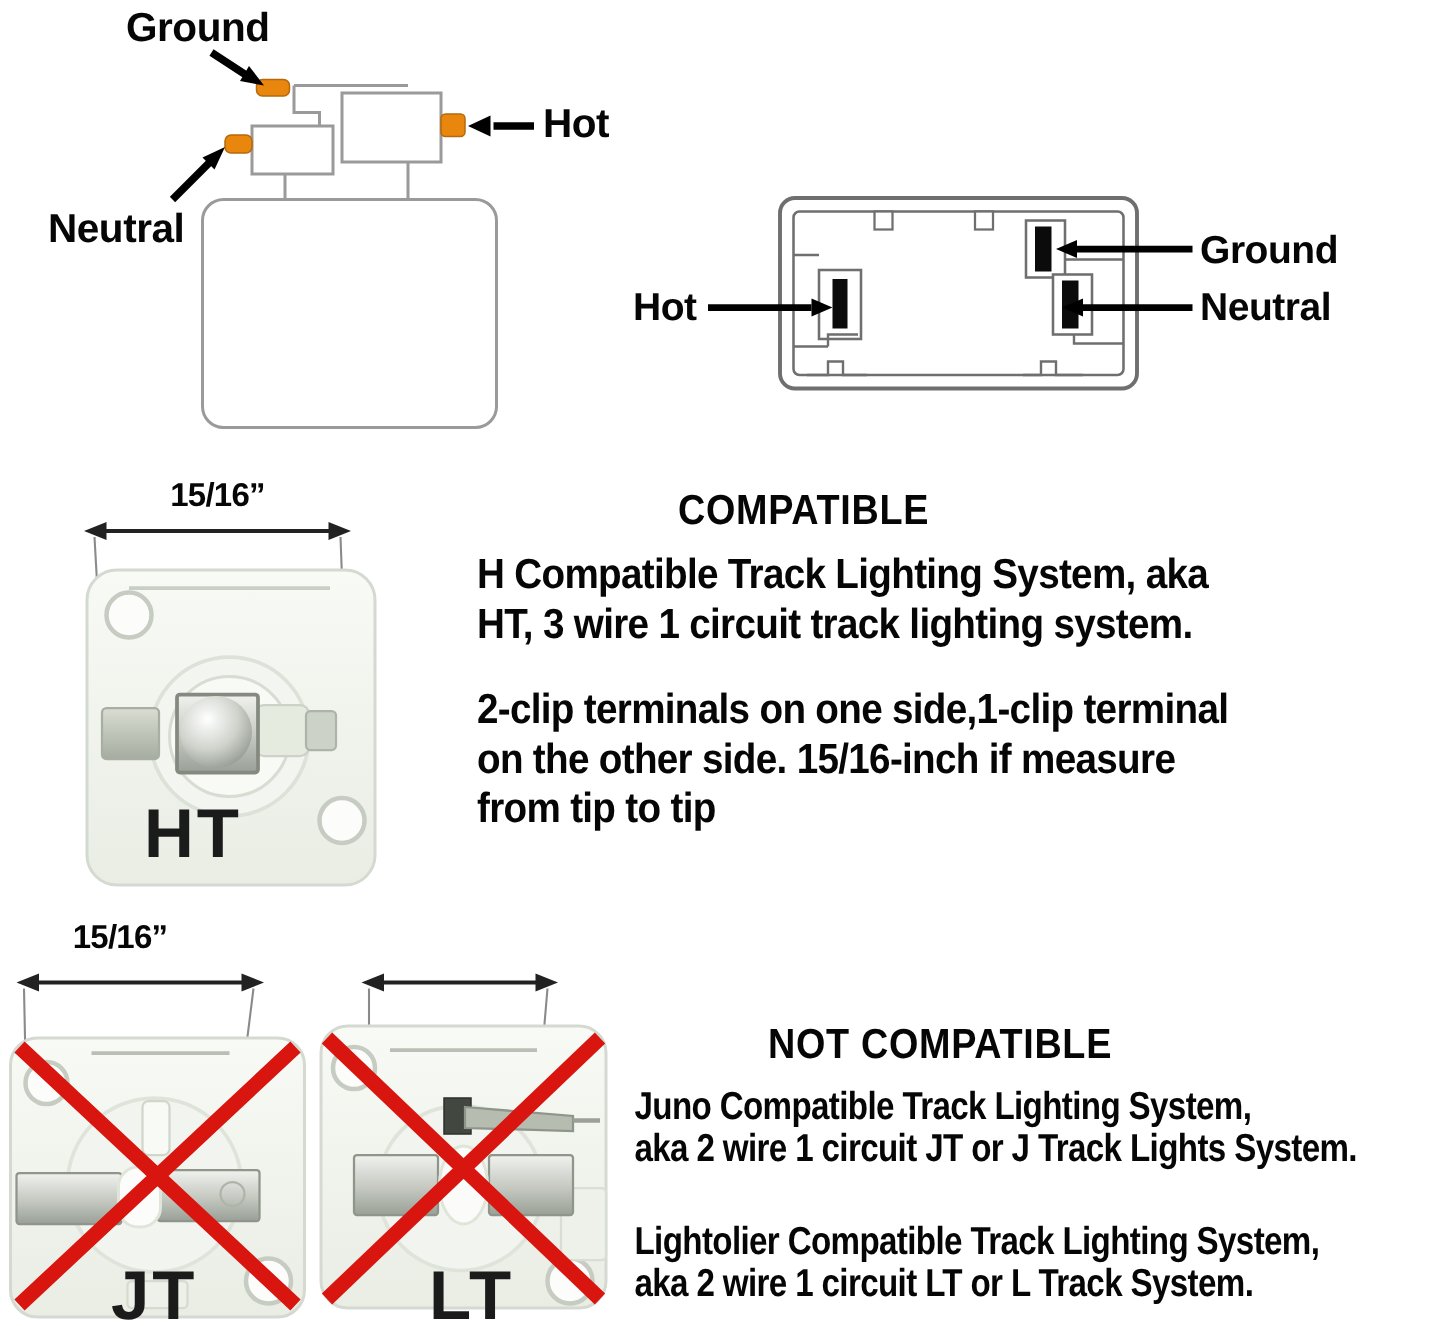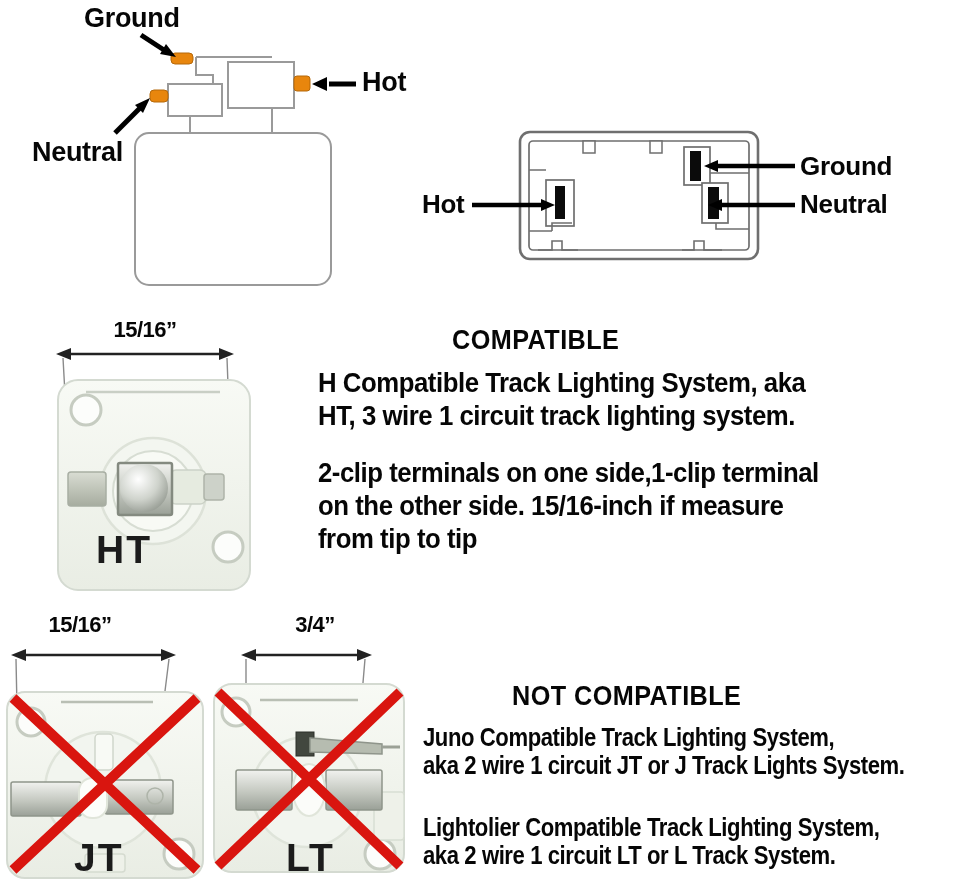--- a/index.html
+++ b/index.html
@@ -9,21 +9,21 @@
   }
   .abs{position:absolute;}
   .lbl{font-size:27px;line-height:1.05;white-space:nowrap;letter-spacing:-0.3px;}
   .lbl2{font-size:26px;line-height:1.05;white-space:nowrap;letter-spacing:-0.3px;}
   .heading{font-size:28px;white-space:nowrap;transform:scaleX(0.9);transform-origin:left top;letter-spacing:0.5px;}
   .bodytext{font-size:28px;letter-spacing:-0.5px;line-height:33px;white-space:nowrap;
             transform:scaleX(0.92);transform-origin:left top;}
   .nctext{font-size:26px;letter-spacing:-0.5px;line-height:28px;white-space:nowrap;
           transform:scaleX(0.85);transform-origin:left top;}
   .dim{font-size:22px;text-align:center;white-space:nowrap;letter-spacing:-0.5px;}
-  .adlabel{font-size:39px;letter-spacing:2px;color:#1b1b1b;white-space:nowrap;}
+  .adlabel{font-size:46px;letter-spacing:2px;color:#1b1b1b;white-space:nowrap;}
   svg{display:block;}
 </style>
 </head>
 <body>
 
 <div class="canvas">
 
   <svg class="abs" style="left:0;top:0" width="450" height="300" viewBox="0 0 450 300">
     <defs>
       <linearGradient id="devgrad" x1="0" y1="0" x2="0" y2="1">
@@ -148,21 +148,20 @@
     <rect x="92" y="48" width="18" height="36" rx="4" fill="#f8faf5" stroke="#d0d6cb" stroke-width="1.5"></rect>
     <rect x="8" y="96" width="70" height="34" rx="2" fill="url(#metalgrad)" stroke="#8f958a" stroke-width="1.5"></rect>
     <rect x="102" y="94" width="68" height="34" rx="2" fill="url(#metalgrad)" stroke="#8f958a" stroke-width="1.5"></rect>
     <circle cx="152" cy="110" r="8" fill="none" stroke="#aeb4a9" stroke-width="1.5"></circle>
     <rect x="76" y="92" width="28" height="40" rx="13" fill="#fcfdfa" stroke="#e0e5da" stroke-width="2"></rect>
     <rect x="82" y="168" width="40" height="18" rx="3" fill="#eef1e9" stroke="#d5dbd0" stroke-width="1.5"></rect>
     <path d="M10,12 L194,184 M194,12 L10,184" stroke="#D9150F" stroke-width="10" fill="none"></path>
   </svg>
   <div class="abs adlabel" style="left:74px;top:836px">JT</div>
 
-  <div class="abs dim" style="left:245px;top:612px;width:140px">3/4”</div>
   <svg class="abs" style="left:238px;top:645px" width="142" height="120" viewBox="0 0 142 120">
     <line x1="17" y1="10" x2="120" y2="10" stroke="#222" stroke-width="2.6"></line>
     <polygon points="3,10 18,4 18,16" fill="#222"></polygon>
     <polygon points="134,10 119,4 119,16" fill="#222"></polygon>
     <path d="M8,14 V110 M127,14 L119,108" stroke="#8a8a8a" stroke-width="1.4" fill="none"></path>
   </svg>
   <svg class="abs" style="left:210px;top:676px" width="198" height="202" viewBox="0 0 198 202">
     <rect x="4" y="8" width="190" height="188" rx="18" fill="url(#devgrad)" stroke="#d4dad1" stroke-width="2"></rect>
     <path d="M50,24 H148" stroke="#b9bfb4" stroke-width="2.5" fill="none"></path>
     <circle cx="26" cy="36" r="14" fill="#fcfdfb" stroke="#c6ccc1" stroke-width="3"></circle>

